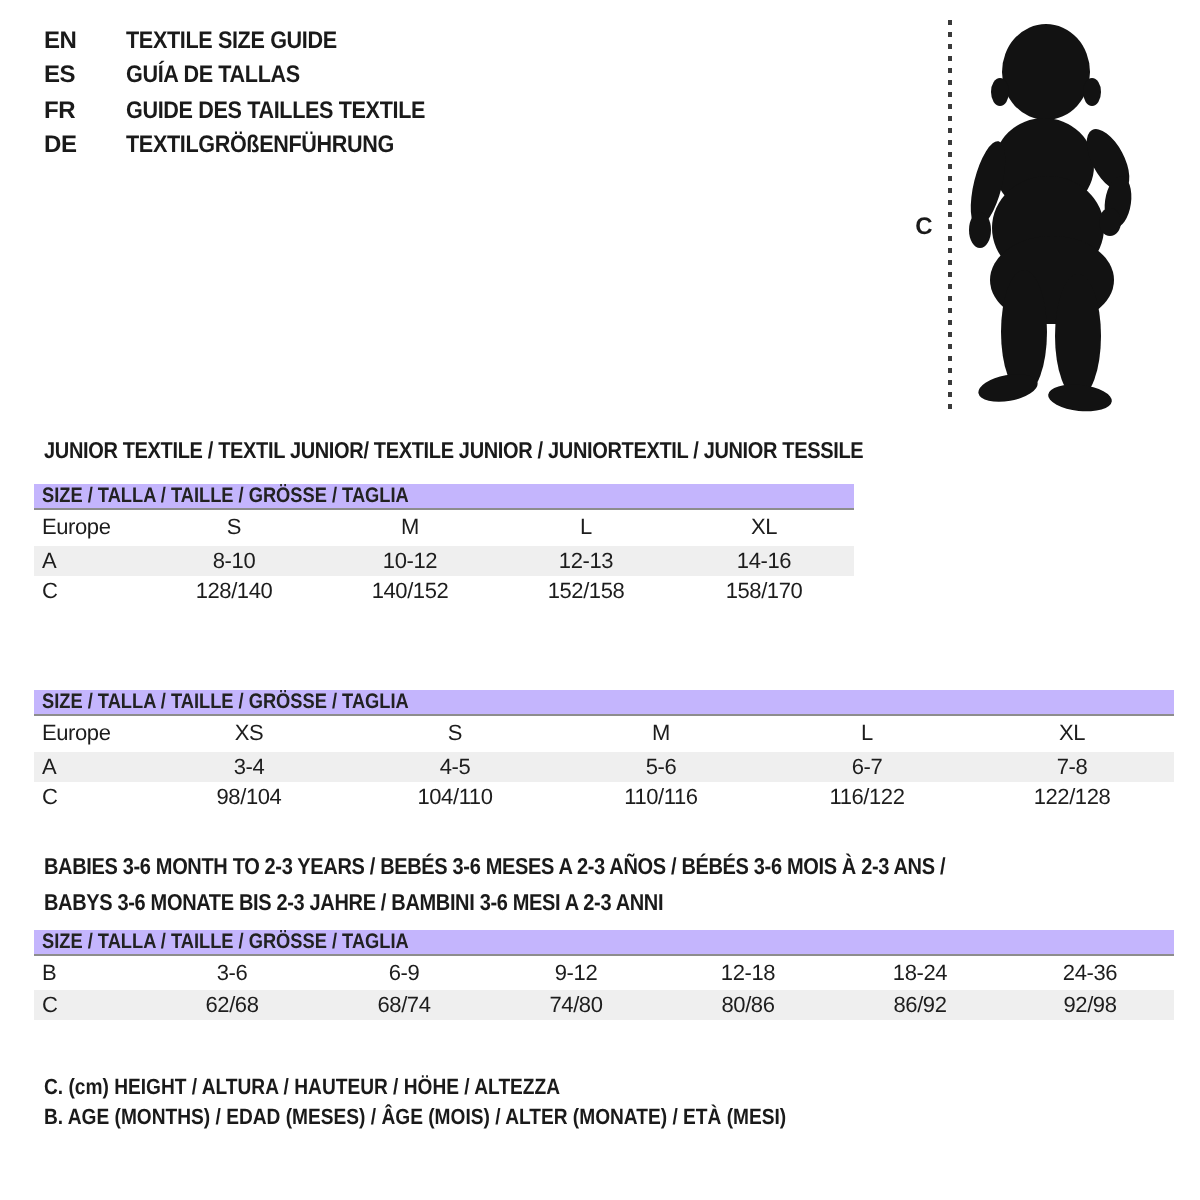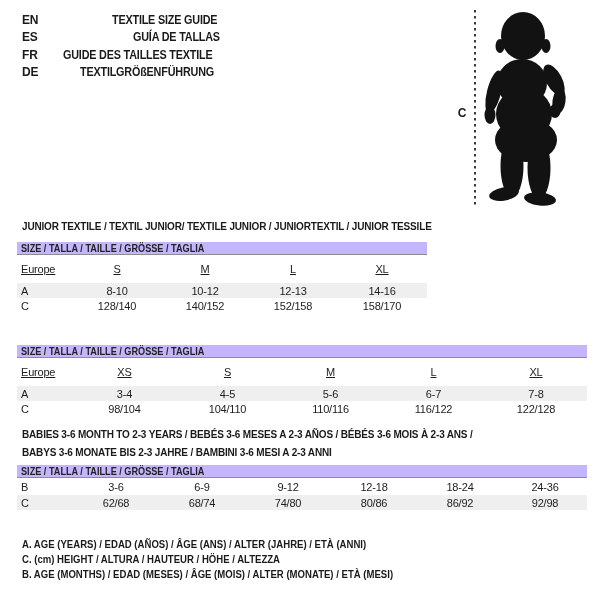--- a/index.html
+++ b/index.html
@@ -3,36 +3,36 @@
 <meta charset="utf-8">
 <style>
   html,body{margin:0;padding:0;background:#fff;}
   .page{
     position:relative;width:600px;height:600px;background:#ffffff;
     font-family:"Liberation Sans",sans-serif;color:#1a1a1a;overflow:hidden;
   }
   .cond{display:inline-block;transform:scaleX(0.87);transform-origin:0 50%;white-space:nowrap;}
   
   .lang-block{position:absolute;left:22px;top:11px;}
-  .lang-row{display:flex;height:17.5px;align-items:center;font-weight:700;font-size:12px;letter-spacing:-0.2px;justify-content:space-between;}
+  .lang-row{display:flex;height:17.5px;align-items:center;font-weight:700;font-size:12px;letter-spacing:-0.2px;}
   .lang-code{width:41px;flex:none;}
   .lang-row .cond{transform:scaleX(0.9);}
   
   .figure-svg{position:absolute;left:450px;top:5px;}
   .figure-c{position:absolute;left:454px;top:106px;width:16px;text-align:center;font-weight:700;font-size:12px;}
   
   .section-title{position:absolute;left:22px;font-weight:700;font-size:11.5px;letter-spacing:-0.2px;line-height:18px;white-space:nowrap;}
   .sub{font-size:8px;vertical-align:-2px;}
   
   .size-table{position:absolute;left:17px;border-collapse:collapse;table-layout:fixed;font-size:11px;}
   .size-table th.band-cell{background:#c4b5fd;border-bottom:1px solid #8d8d8d;height:12px;
     text-align:left;font-size:10.5px;font-weight:700;padding:0 0 0 4px;color:#222;}
   .size-table td{padding:0;text-align:center;white-space:nowrap;font-weight:400;color:#1d1d1d;letter-spacing:-0.2px;}
   .size-table td.rowlabel{text-align:left;padding-left:4px;}
-  .size-table tr.r18 td{height:28px;text-decoration:underline;}
+  .size-table tr.r18 td{height:18px;}
   .size-table tr.r17 td{height:17px;}
   .size-table tr.r15 td{height:15px;}
   .size-table tr.stripe td{background:#efefef;}
   
   .legend{position:absolute;left:22px;top:537px;font-weight:700;font-size:11px;line-height:15.2px;}
 </style>
 </head>
 <body>
 
 <div class="page">
@@ -196,18 +196,17 @@
       <td>68/74</td>
       <td>74/80</td>
       <td>80/86</td>
       <td>86/92</td>
       <td>92/98</td>
     </tr>
   </tbody>
     </table>
 
   <div class="legend">
-    <div><span class="cond">A. AGE (YEARS) / EDAD (AÑOS) / ÂGE (ANS) / ALTER (JAHRE) / ETÀ (ANNI)</span></div>
     <div><span class="cond">C. (cm) HEIGHT / ALTURA / HAUTEUR / HÖHE / ALTEZZA</span></div>
     <div><span class="cond">B. AGE (MONTHS) / EDAD (MESES) / ÂGE (MOIS) / ALTER (MONATE) / ETÀ (MESI)</span></div>
   </div>
 
 </div>
 
 </body></html>

